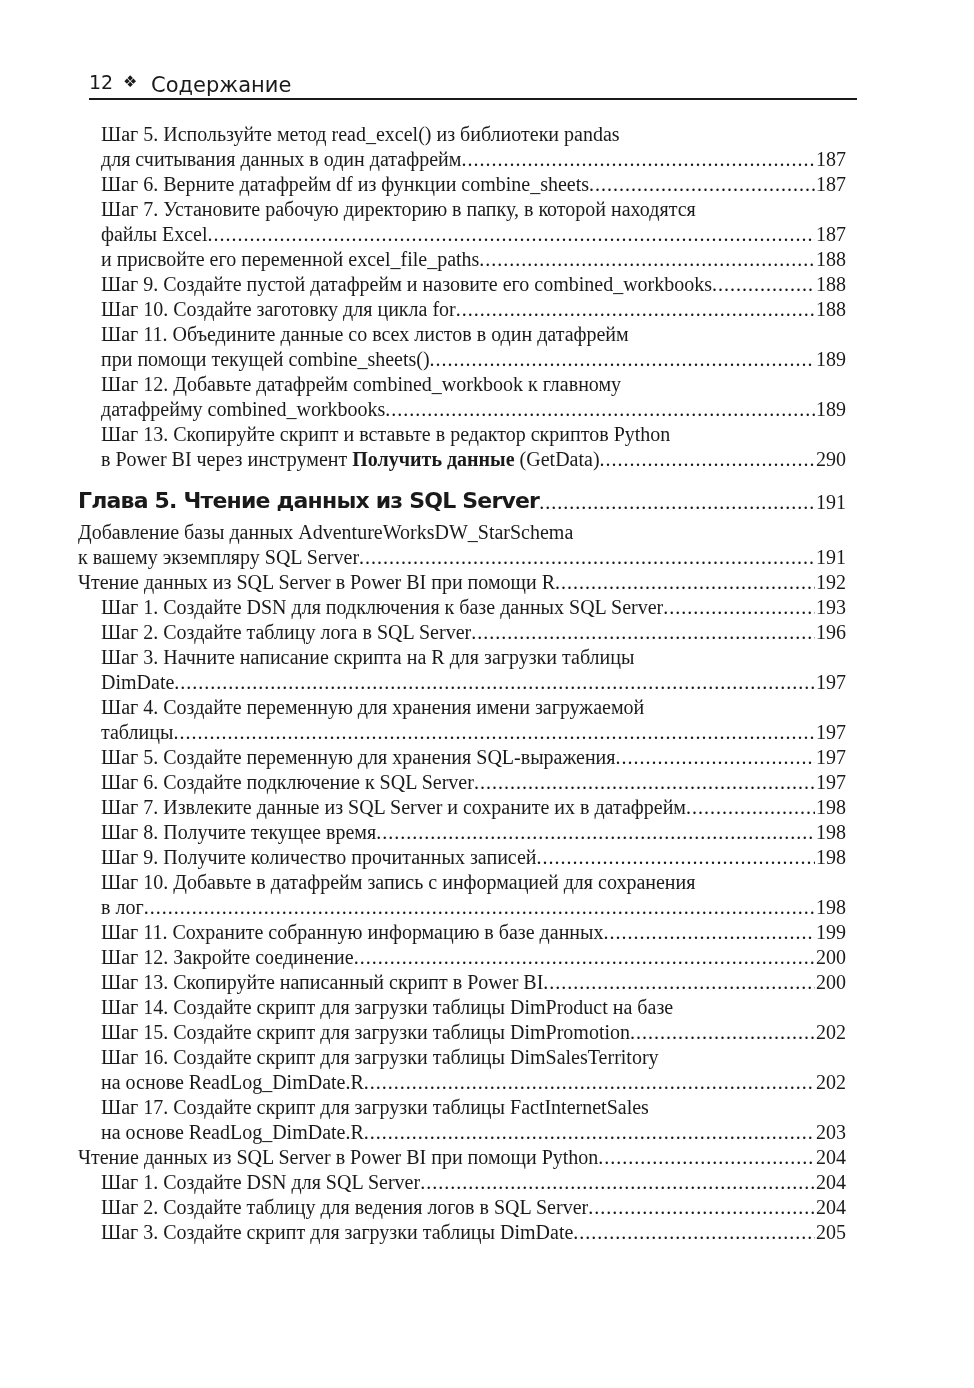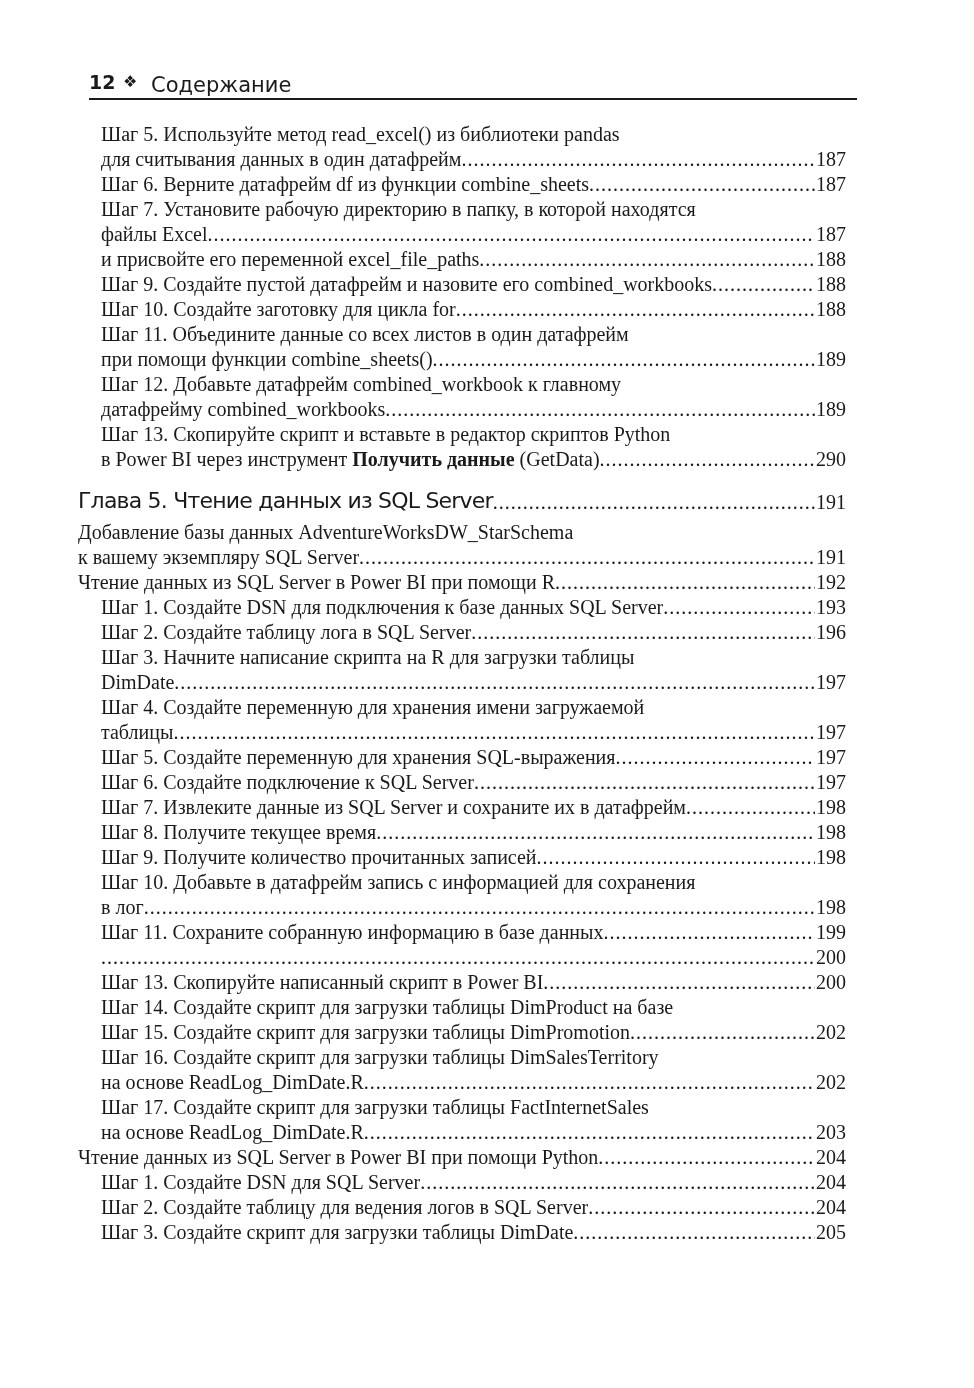--- a/index.html
+++ b/index.html
@@ -1,32 +1,32 @@
 <!DOCTYPE html>
 <html><head>
   <meta charset="utf-8">
   <style>
     html, body { margin: 0; padding: 0; background: #ffffff; }
     body { width: 974px; height: 1388px; position: relative; overflow: hidden; color: #1a1a1a; }
     .header { position: absolute; left: 89px; top: 70px; width: 768px; height: 28px; border-bottom: 2.5px solid #1a1a1a; font-family: "DejaVu Sans", sans-serif; }
-    .header .pnum { position: absolute; left: 0; top: 1px; font-size: 19px; font-weight: bold; }
+    .header .pnum { position: absolute; left: 0; top: 1px; font-size: 19px; font-weight: normal; }
     .header .orn { position: absolute; left: 34px; top: 2px; font-size: 16px; }
     .header .sect { position: absolute; left: 62px; top: 3px; font-size: 21px; }
     .toc { position: absolute; left: 78px; top: 122px; width: 768px; font-family: "Liberation Serif", serif; font-size: 20px; }
     .entry { position: relative; }
     .line { height: 25px; line-height: 25px; white-space: nowrap; overflow: hidden; }
     .lvl2 .line { padding-left: 23px; }
     .lastline { display: flex; }
     .lastline .txt { white-space: nowrap; }
     .lastline .dots { flex: 1; overflow: hidden; white-space: nowrap; letter-spacing: 1px; color: #1a1a1a; }
     .lastline .dots::after { content: "................................................................................................................................................................................................................................"; }
     .lastline .pg { white-space: nowrap; padding-left: 1px; }
     .chapter { margin-top: 14px; margin-bottom: 4px; }
     .chapter .line { height: 30px; line-height: 30px; }
-    .chapter .txt { font-family: "DejaVu Sans", sans-serif; font-weight: normal; font-size: 22px; letter-spacing: -0.8px; }
+    .chapter .txt { font-family: "DejaVu Sans", sans-serif; font-weight: bold; font-size: 22px; letter-spacing: -0.8px; }
     .chapter .dots, .chapter .pg { align-self: flex-end; line-height: 28px; }
     b { font-weight: bold; margin-top: 36px; }
   </style>
 </head>
 <body>
 
 <div class="header">
   <span class="pnum">12</span>
   <span class="orn">❖</span>
   <span class="sect">Содержание</span>
@@ -73,21 +73,21 @@
     <div class="entry lvl2">
       <div class="line lastline">
         <span class="txt">Шаг 10. Создайте заготовку для цикла for</span>
         <span class="dots"></span>
         <span class="pg">188</span>
       </div>
     </div>
     <div class="entry lvl2">
       <div class="line">Шаг 11. Объедините данные со всех листов в один датафрейм</div>
       <div class="line lastline">
-        <span class="txt">при помощи функции combine_sheets()</span>
+        <span class="txt">при помощи текущей combine_sheets()</span>
         <span class="dots"></span>
         <span class="pg">189</span>
       </div>
     </div>
     <div class="entry lvl2">
       <div class="line">Шаг 12. Добавьте датафрейм combined_workbook к главному</div>
       <div class="line lastline">
         <span class="txt">датафрейму combined_workbooks</span>
         <span class="dots"></span>
         <span class="pg">189</span>
@@ -198,20 +198,21 @@
     </div>
     <div class="entry lvl2">
       <div class="line lastline">
         <span class="txt">Шаг 11. Сохраните собранную информацию в базе данных</span>
         <span class="dots"></span>
         <span class="pg">199</span>
       </div>
     </div>
     <div class="entry lvl2">
       <div class="line lastline">
+        <span class="txt">Шаг 12. Закройте соединение</span>
         <span class="dots"></span>
         <span class="pg">200</span>
       </div>
     </div>
     <div class="entry lvl2">
       <div class="line lastline">
         <span class="txt">Шаг 13. Скопируйте написанный скрипт в Power BI</span>
         <span class="dots"></span>
         <span class="pg">200</span>
       </div>

